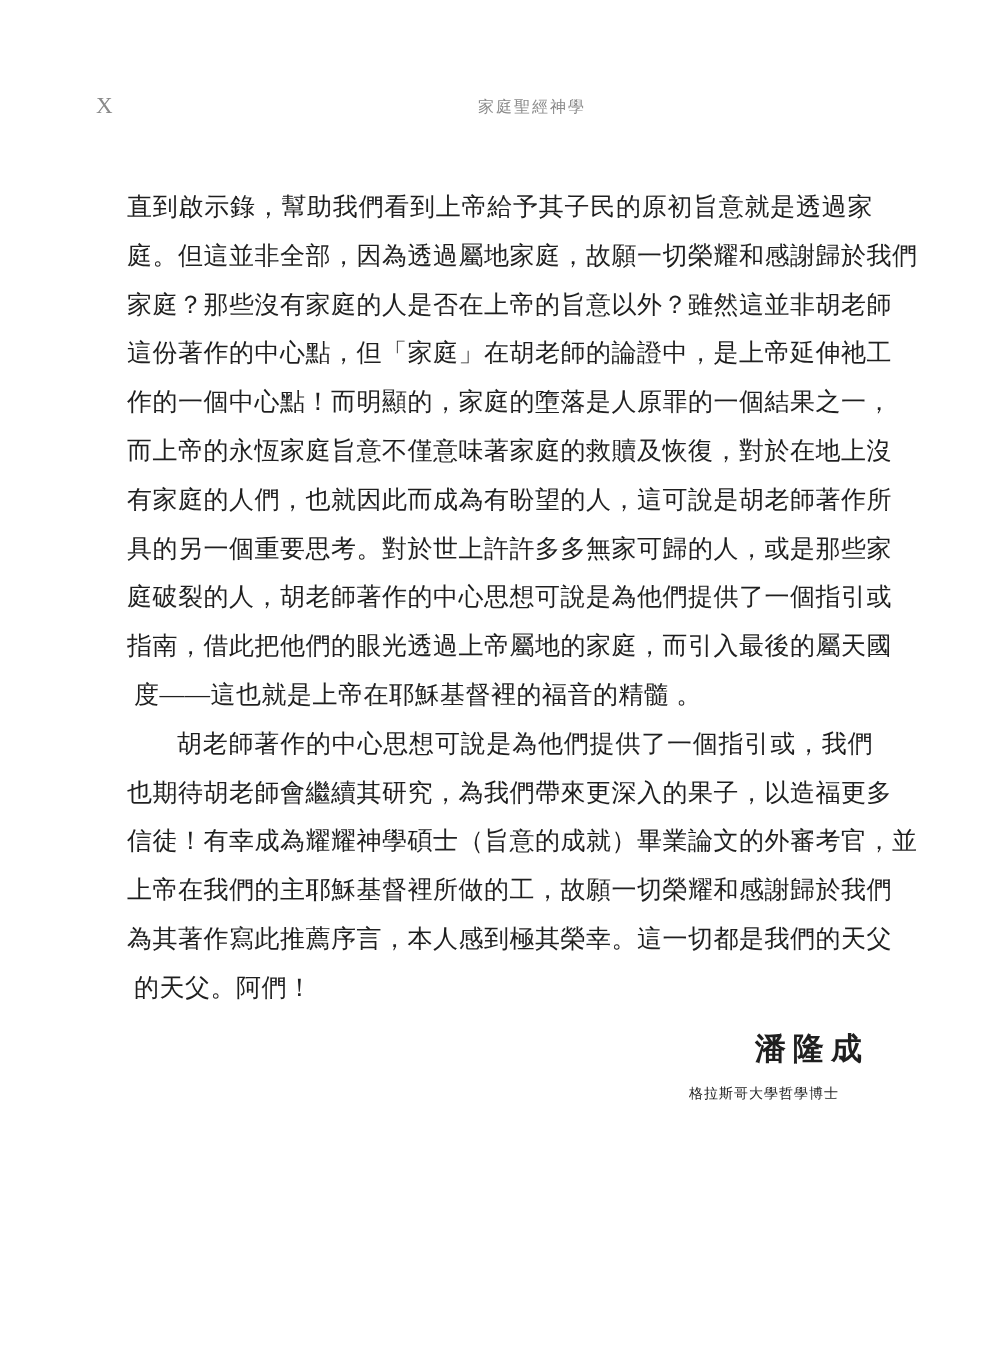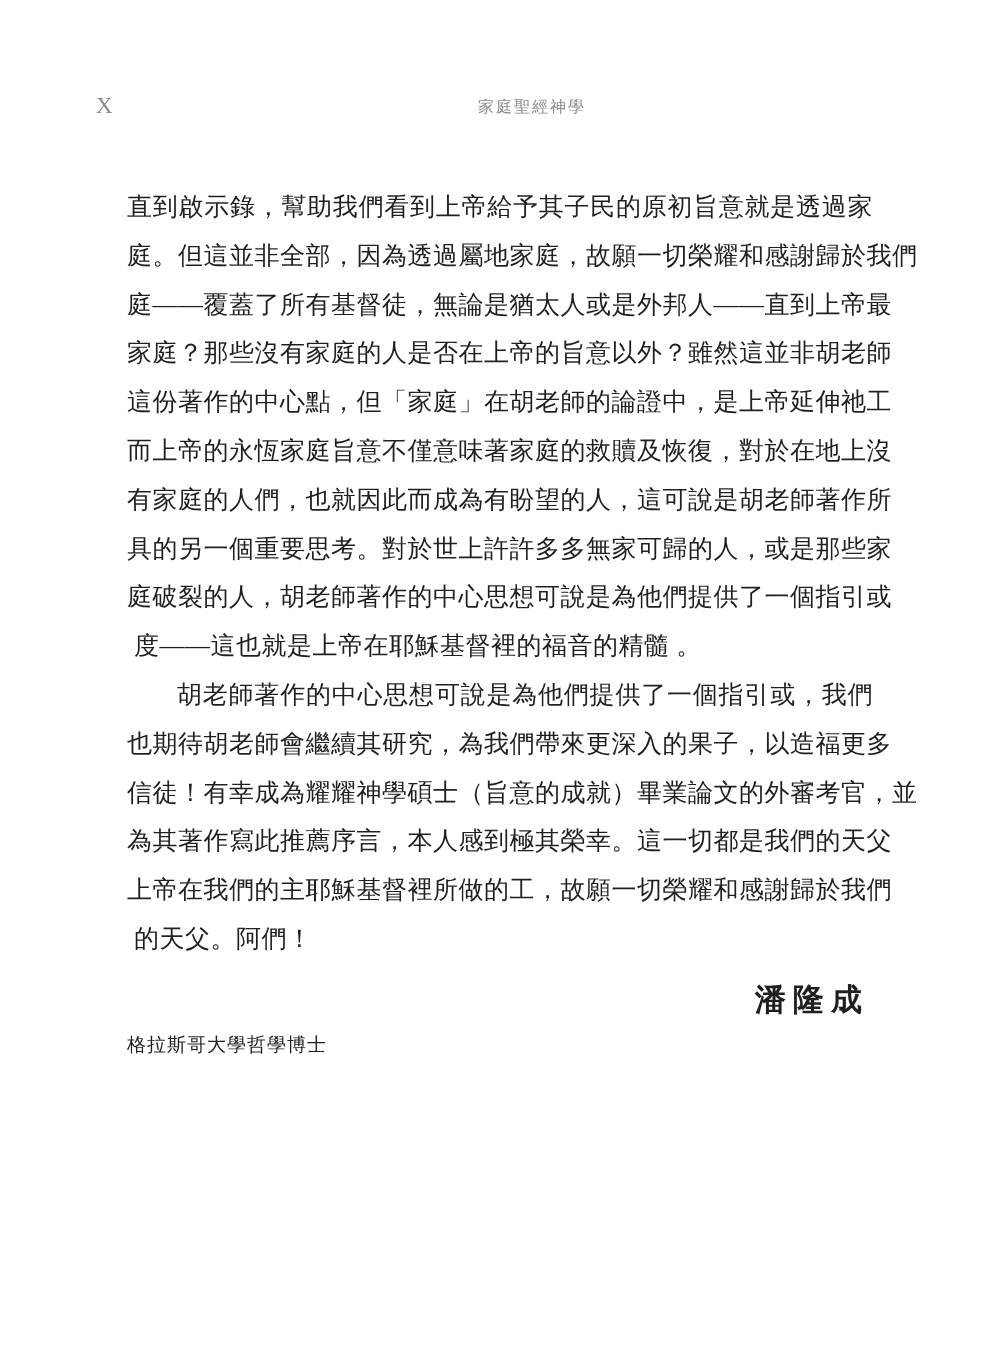--- a/index.html
+++ b/index.html
@@ -68,22 +68,22 @@
   .signature-name{
     text-align:right;
     font-size:31px;
     font-weight:700;
     letter-spacing:7px;
     padding-right:4px;
     line-height:44px;
     color:var(--text-color);
   }
   .signature-title{
-    text-align:left;
-    font-size:19px;
+    text-align:right;
+    font-size:14px;
     letter-spacing:1px;
     padding-right:34px;
     line-height:34px;
     margin-top:6px;
     color:var(--text-color);
   }
 </style>
 </head>
 <body>
 
@@ -91,33 +91,34 @@
 
   <div class="page-number">X</div>
 
   <div class="running-title">家庭聖經神學</div>
 
   <div class="text-column">
 
     <div id="body-text">
         <div class="text-line">直到啟示錄，幫助我們看到上帝給予其子民的原初旨意就是透過家</div>
         <div class="text-line">庭。但這並非全部，因為透過屬地家庭，故願一切榮耀和感謝歸於我們</div>
-        <div class="text-line">庭——覆蓋了所有基督徒，無論是猶太人或是外邦人——直到上帝最</div>
         <div class="text-line">家庭？那些沒有家庭的人是否在上帝的旨意以外？雖然這並非胡老師</div>
         <div class="text-line">這份著作的中心點，但「家庭」在胡老師的論證中，是上帝延伸祂工</div>
+        <div class="text-line">作的一個中心點！而明顯的，家庭的墮落是人原罪的一個結果之一，</div>
         <div class="text-line">而上帝的永恆家庭旨意不僅意味著家庭的救贖及恢復，對於在地上沒</div>
         <div class="text-line">有家庭的人們，也就因此而成為有盼望的人，這可說是胡老師著作所</div>
         <div class="text-line">具的另一個重要思考。對於世上許許多多無家可歸的人，或是那些家</div>
         <div class="text-line">庭破裂的人，胡老師著作的中心思想可說是為他們提供了一個指引或</div>
+        <div class="text-line">指南，借此把他們的眼光透過上帝屬地的家庭，而引入最後的屬天國</div>
         <div class="text-line para-end">度——這也就是上帝在耶穌基督裡的福音的精髓 。</div>
         <div class="text-line indent">胡老師著作的中心思想可說是為他們提供了一個指引或，我們</div>
         <div class="text-line">也期待胡老師會繼續其研究，為我們帶來更深入的果子，以造福更多</div>
         <div class="text-line">信徒！有幸成為耀耀神學碩士（旨意的成就）畢業論文的外審考官，並</div>
+        <div class="text-line">上帝在我們的主耶穌基督裡所做的工，故願一切榮耀和感謝歸於我們</div>
         <div class="text-line">為其著作寫此推薦序言，本人感到極其榮幸。這一切都是我們的天父</div>
-        <div class="text-line">上帝在我們的主耶穌基督裡所做的工，故願一切榮耀和感謝歸於我們</div>
         <div class="text-line para-end">的天父。阿們！</div>
       </div>
 
     <div class="signature">
       <div class="signature-name">潘隆成</div>
       <div class="signature-title">格拉斯哥大學哲學博士</div>
     </div>
 
   </div>
 

